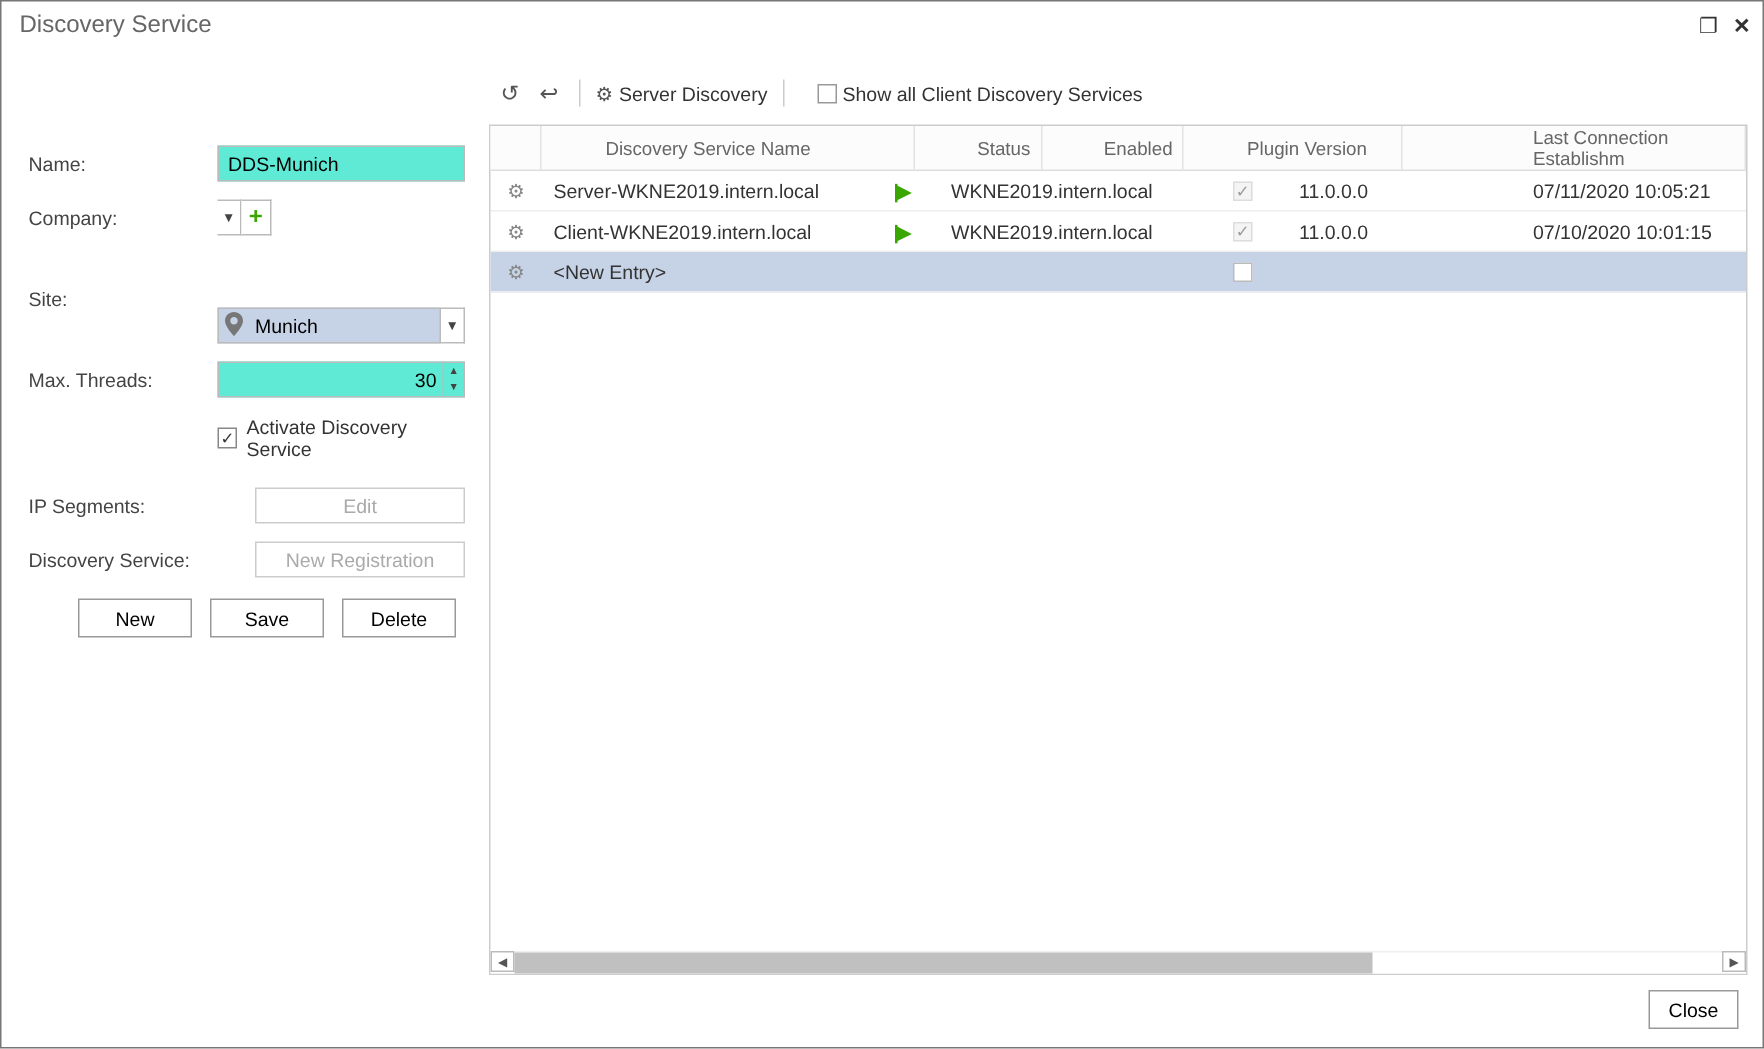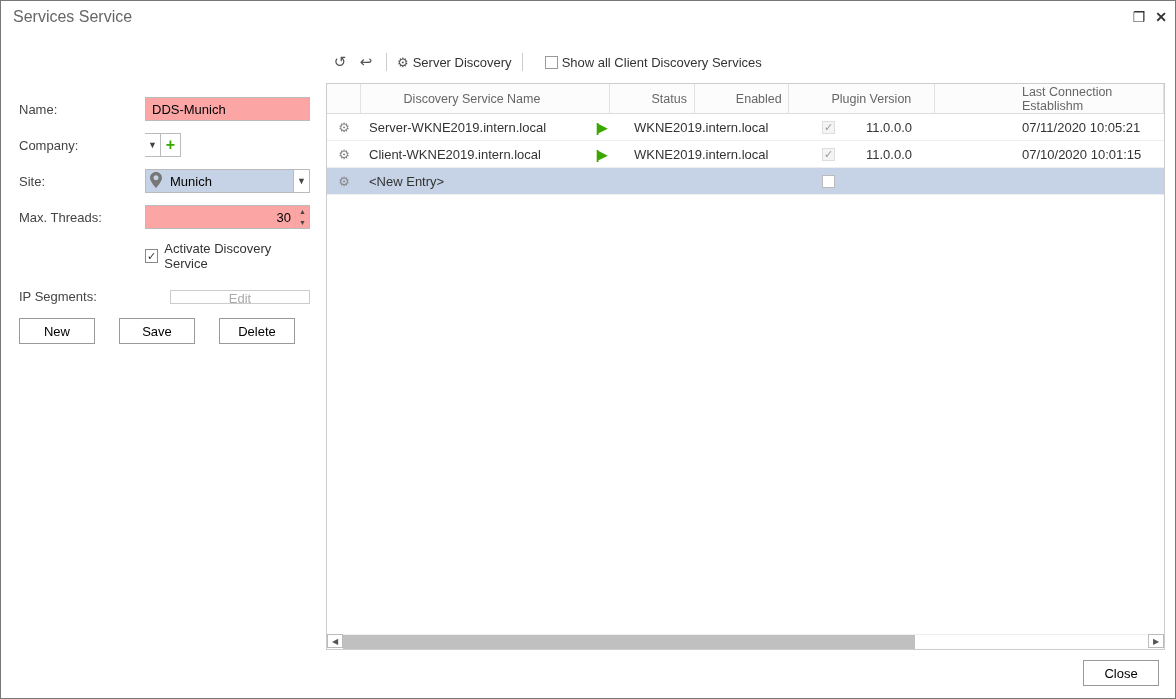--- a/index.html
+++ b/index.html
@@ -35,21 +35,21 @@
     }
     .form-row { display: flex; align-items: center; margin-bottom: 12px; }
     .form-row label { width: 126px; color: #444; }
     .form-row .field { flex: 1; }
     .txt, .combo, .num {
       width: 100%;
       height: 24px;
       border: 1px solid #bbb;
       padding: 0 6px;
       font-size: 13px;
-      background: #fca5a5;
+      background: #5eead4;
       font-family: inherit;
     }
     .combo-wrap { display: flex; }
     .combo-wrap .txt { flex: 1; }
     .combo-btn {
       width: 16px; height: 24px;
       border: 1px solid #bbb; border-left: none;
       background: #fff;
       display: flex; align-items: center; justify-content: center;
       font-size: 9px; color: #444;
@@ -61,21 +61,21 @@
       background: #fff;
       display: flex; align-items: center; justify-content: center;
       font-size: 16px; color: #39a700; font-weight: bold;
       cursor: pointer;
     }
     .site-combo .txt {
       background: #c6d3e6;
       padding-left: 24px;
       position: relative;
     }
-    .site-combo { position: relative; }
+    .site-combo { position: relative; margin-top: 36px; }
     .site-pin {
       position: absolute;
       left: 5px; top: 3px;
       color: #777;
       font-size: 15px;
       z-index: 2;
     }
     .num-wrap { position: relative; }
     .num-wrap .txt { text-align: right; padding-right: 18px; }
     .spinner {
@@ -84,27 +84,27 @@
     }
     .spinner .sp {
       width: 14px; height: 11px;
       border-left: 1px solid #bbb;
       display: flex; align-items: center; justify-content: center;
       font-size: 7px; color: #444; cursor: pointer;
     }
     .chk-row { margin-left: 126px; display: flex; align-items: center; gap: 6px; margin-bottom: 18px; }
     .chk { width: 14px; height: 14px; border: 1px solid #888; display: flex; align-items: center; justify-content: center; font-size: 11px; color: #333; cursor: pointer; }
     .pill-btn {
-      width: 140px; height: 14px;
+      width: 140px; height: 24px;
       border: 1px solid #ccc; background: #fff;
       color: #aaa; cursor: pointer;
       font-family: inherit; font-size: 13px;
     }
     .pill-row .field { display:flex; justify-content:flex-end; }
-    .action-btns { display: flex; gap: 24px; margin-top: 14px; padding-right: 6px; }
+    .action-btns { display: flex; gap: 12px; margin-top: 14px; justify-content: flex-end; padding-right: 6px; }
     .action-btns button {
       width: 76px; height: 26px;
       border: 1px solid #999; background: #fff;
       font-family: inherit; font-size: 13px;
       cursor: pointer;
     }
     .right-panel { flex: 1; padding: 16px 10px 0 6px; display: flex; flex-direction: column; }
     .toolbar { display: flex; align-items: center; height: 26px; gap: 6px; padding-left: 4px; }
     .tb-icon { width: 20px; display:flex; align-items:center; justify-content:center; font-size:15px; color:#555; cursor:pointer; }
     .tb-sep { width: 1px; height: 18px; background: #ccc; margin: 0 4px; }
@@ -126,27 +126,27 @@
     .c-plug { width: 112px; }
     .c-last { width: 150px; margin-left: 44px; }
     .en-box { width:13px; height:13px; border:1px solid #ddd; background:#f4f4f4; display:flex; align-items:center; justify-content:center; font-size:11px; color:#999; }
     .en-box.sel { background:#fff; border-color:#bbb; color:#fff; }
     .status-play { color:#39a700; font-weight:bold; font-size:13px; letter-spacing:-2px; }
     .hscroll { height: 16px; display:flex; align-items:center; background:#fff; position:absolute; bottom:0; left:0; right:0; }
     .hscroll .arrow { width:16px; height:14px; border:1px solid #bbb; display:flex; align-items:center; justify-content:center; font-size:8px; color:#555; cursor:pointer; }
     .hscroll .track { flex:1; height:14px; border-top:1px solid #eee; position:relative; }
     .hscroll .thumb { position:absolute; left:0; width:71%; height:14px; background:#c0c0c0; }
     .footer { position:absolute; bottom:12px; right:16px; }
-    .close-btn { width:76px; height:26px; border:1px solid #999; background:#fff; font-family:inherit; font-size:13px; cursor:pointer; }
+    .close-btn { width:60px; height:26px; border:1px solid #999; background:#fff; font-family:inherit; font-size:13px; cursor:pointer; }
   </style>
 </head>
 <body>
 
 <div class="titlebar">
-  <div class="title">Services Service</div>
+  <div class="title">Discovery Service</div>
   <div class="controls">
     <span>❐</span>
     <span style="font-weight:bold;">✕</span>
   </div>
 </div>
 
 <div class="content">
   <div class="form-panel">
 
     <div class="form-row">
@@ -193,20 +193,26 @@
       <span>Activate Discovery Service</span>
     </div>
 
     <div class="form-row pill-row">
       <label>IP Segments:</label>
       <div class="field">
         <button class="pill-btn">Edit</button>
       </div>
     </div>
 
+    <div class="form-row pill-row">
+      <label>Discovery Service:</label>
+      <div class="field">
+        <button class="pill-btn">New Registration</button>
+      </div>
+    </div>
 
     <div class="action-btns">
       <button>New</button>
       <button>Save</button>
       <button>Delete</button>
     </div>
 
   </div>
 
   <div class="right-panel">

